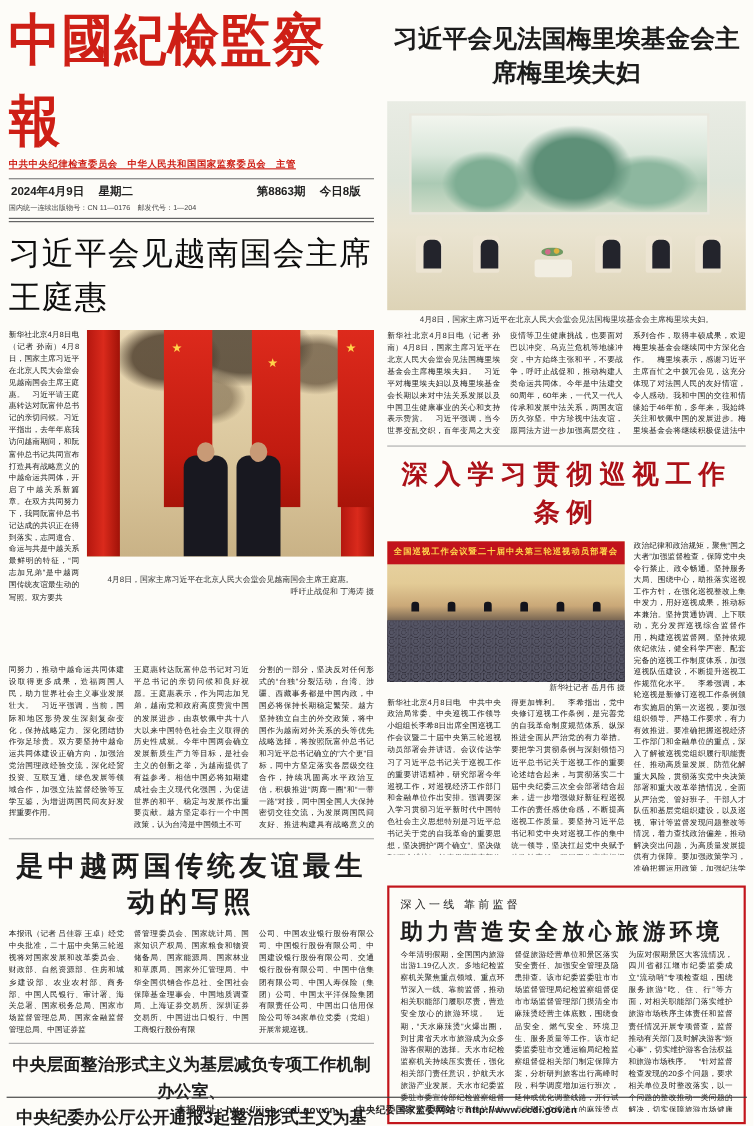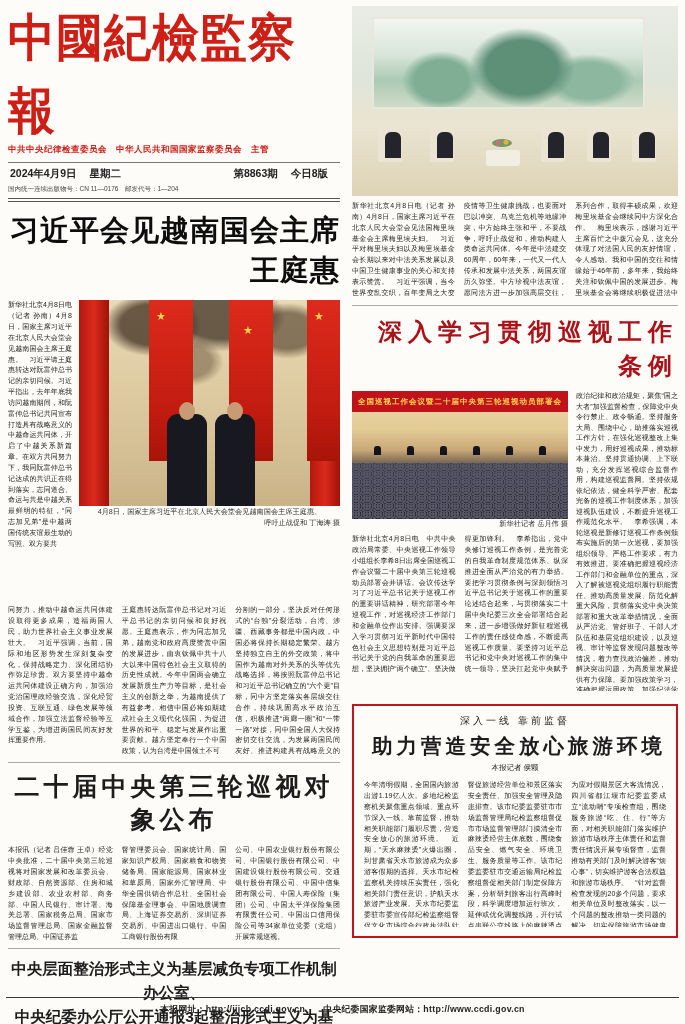--- a/index.html
+++ b/index.html
@@ -6,36 +6,36 @@
   html,body { background:#ffffff; }
   body { width:685px; height:1024px; font-family:"Liberation Sans", sans-serif; color:#1c1c1c; }
   .page { position:relative; width:685px; height:1024px; background:#fdfcf8; overflow:hidden; }
   .half { position:absolute; top:6px; }
   .left-half { left:8px; width:332px; }
   .right-half { left:352px; width:326px; }
 
   
   .masthead { text-align:left; }
   .mast-title { font-family:"Liberation Serif", serif; font-weight:bold; color:#ce1f16; font-size:47px; line-height:1.45; letter-spacing:1px; transform:scaleY(1.08); }
-  .sponsor { color:#ce1f16; font-size:8.5px; font-weight:bold; letter-spacing:.5px; margin-top:2px; }
+  .sponsor { color:#ce1f16; font-size:8.5px; font-weight:bold; letter-spacing:.5px; margin-top:2px;text-decoration:underline; }
   .dateline { display:flex; justify-content:space-between; border-top:1px solid #777; margin-top:6px; padding:4px 2px 2px; font-size:10.5px; font-weight:bold; color:#222; }
   .dateline .grp span { margin-right:10px; }
   .pubcode { font-size:6.5px; color:#444; padding:2px 0 4px; }
   .double-rule { height:4px; border-top:1px solid #555; border-bottom:1px solid #555; }
 
   
   .col { font-size:7px; line-height:1.55; text-align:justify; overflow:hidden; color:#222; }
   .cols { display:flex; gap:9px; }
   .cols .col { flex:1; }
   .caption { font-size:7.2px; line-height:1.45; color:#333; }
   .caption-credit { font-size:7.2px; text-align:right; color:#333; }
   .section-rule { border-top:1px solid #aaa; margin:7px 0; }
 
   
-  .vn-headline { font-size:29px; font-weight:bold; text-align:right; letter-spacing:1px; margin:9px 0 9px; color:#0d0d0d; }
+  .vn-headline { font-size:29px; font-weight:normal; text-align:left; letter-spacing:1px; margin:9px 0 9px; color:#0d0d0d; }
   .vn-body { display:flex; gap:7px; }
   .vn-intro { width:64px; height:298px; font-size:7px; line-height:1.55; text-align:justify; overflow:hidden; }
   .vn-right { flex:1; }
   .vn-cols { margin-top:7px; height:150px; }
 
   
   .photo-vn { position:relative; height:206px; overflow:hidden;
     background: linear-gradient(180deg,#ead9b6 0%,#e0ceA6 35%,#d6c196 70%,#c9b286 100%); }
   .photo-vn .mural { position:absolute; inset:0;
     background:
@@ -69,39 +69,39 @@
   .photo-fr .chair { position:absolute; bottom:18%; width:24px; height:34px; background:#ece4d2; border-radius:4px 4px 2px 2px; }
   .photo-fr .sitfig { position:absolute; bottom:20%; width:16px; height:26px; background:#23242c; border-radius:6px 6px 0 0; }
   .photo-fr .table { position:absolute; bottom:16%; width:34px; height:16px; background:#f2eee2; border-radius:3px; }
   .photo-fr .flowers { position:absolute; bottom:26%; width:20px; height:8px; border-radius:50%;
     background:radial-gradient(circle at 30% 50%, #d46a8a 0 2px, transparent 3px), radial-gradient(circle at 70% 40%, #e0b23c 0 2px, transparent 3px), #6f9a62; }
   .fr-cols { margin-top:5px; height:97px; }
 
   
   .lx { margin-top:9px; }
   .lx-kicker { color:#ab1118; font-size:11.5px; font-weight:bold; text-align:center; letter-spacing:.5px; }
-  .lx-h { color:#ab1118; font-size:24px; font-weight:bold; text-align:right; letter-spacing:6px; line-height:1.42; }
+  .lx-h { color:#ab1118; font-size:24px; font-weight:bold; text-align:center; letter-spacing:6px; line-height:1.42; }
   .lx-row { display:flex; gap:8px; margin-top:8px; }
   .lx-left { width:216px; }
   .lx-side { flex:1; height:300px; font-size:7px; line-height:1.5; text-align:justify; overflow:hidden; }
   .photo-conf { position:relative; height:128px; overflow:hidden; background:linear-gradient(180deg,#e8d3a2 0%,#e2c globalization 0) ; background:linear-gradient(180deg,#ead6a6 0%,#e3cb96 30%,#caa878 46%,#6b5b4c 58%,#35313b 74%,#282630 100%); }
   .conf-banner { position:absolute; top:0; left:0; right:0; height:21px; background:#c1121c; color:#ffd84d; font-size:7.5px; font-weight:bold; display:flex; align-items:center; justify-content:center; letter-spacing:1px; white-space:nowrap; overflow:hidden; }
   .rostrum { position:absolute; top:52px; left:4%; right:4%; height:12px; display:flex; justify-content:space-around; align-items:flex-end; }
   .rostrum i { width:7px; height:9px; background:#14141c; border-radius:3px 3px 0 0; }
   .audience { position:absolute; bottom:0; left:0; right:0; height:56px;
     background:
       repeating-radial-gradient(circle at 4px 3px, #555565 0 1.4px, transparent 2.4px) 0 0/11px 8px,
       linear-gradient(180deg,#3a3744,#23212b); }
   .lx-caption { margin-top:4px; }
   .lx-cols { margin-top:5px; height:142px; }
 
   
   .tour { border:2.5px solid #c2161c; margin-top:13px; padding:8px 10px 9px; background:#fdfcf8; }
-  .tour-kicker { font-size:10px; text-align:center; letter-spacing:3px; color:#222; }
-  .tour-h { font-size:20.5px; font-weight:bold; text-align:right; letter-spacing:4px; margin:4px 0 3px; }
+  .tour-kicker { font-size:10px; letter-spacing:3px; color:#222; }
+  .tour-h { font-size:20.5px; font-weight:bold; text-align:left; letter-spacing:4px; margin:4px 0 3px; }
   .tour-byline { font-size:7.5px; text-align:center; margin-bottom:7px; }
   .tour-cols { height:147px; }
 
   
   .footer-rule { position:absolute; left:6px; right:6px; top:997px; border-top:1.5px solid #3a3a3a; }
   .footer { position:absolute; left:0; right:0; top:1004px; text-align:center; font-size:8.8px; font-weight:bold; color:#222; letter-spacing:.3px; }
 </style>
 </head>
 <body>
 
@@ -142,35 +142,35 @@
               <span class="star" style="left:14px;top:24px;">★</span>
             </div>
             <div class="flagpanel" style="left:228px; width:34px;">
               <span class="star">★</span>
             </div>
             <div class="fig" style="left:88px;"></div>
             <div class="head" style="left:100px; bottom:86px;"></div>
             <div class="fig" style="left:136px;"></div>
             <div class="head" style="left:148px; bottom:86px;"></div>
           </div>
-          <div class="caption" style="text-align:center; margin-top:1px;">4月8日，国家主席习近平在北京人民大会堂会见越南国会主席王庭惠。</div>
+          <div class="caption" style="text-align:center; margin-top:16px;">4月8日，国家主席习近平在北京人民大会堂会见越南国会主席王庭惠。</div>
           <div class="caption-credit">呼吁止战促和 丁海涛 摄</div>
         </div>
       </div>
       <div class="cols vn-cols">
         <div class="col">同努力，推动中越命运共同体建设取得更多成果，造福两国人民，助力世界社会主义事业发展壮大。　习近平强调，当前，国际和地区形势发生深刻复杂变化，保持战略定力、深化团结协作弥足珍贵。双方要坚持中越命运共同体建设正确方向，加强治党治国理政经验交流，深化经贸投资、互联互通、绿色发展等领域合作，加强立法监督经验等互学互鉴，为增进两国民间友好发挥重要作用。</div>
         <div class="col">王庭惠转达阮富仲总书记对习近平总书记的亲切问候和良好祝愿。王庭惠表示，作为同志加兄弟，越南党和政府高度赞赏中国的发展进步，由衷钦佩中共十八大以来中国特色社会主义取得的历史性成就。今年中国两会确立发展新质生产力等目标，是社会主义的创新之举，为越南提供了有益参考。相信中国必将如期建成社会主义现代化强国，为促进世界的和平、稳定与发展作出重要贡献。越方坚定奉行一个中国政策，认为台湾是中国领土不可</div>
         <div class="col">分割的一部分，坚决反对任何形式的“台独”分裂活动，台湾、涉疆、西藏事务都是中国内政，中国必将保持长期稳定繁荣。越方坚持独立自主的外交政策，将中国作为越南对外关系的头等优先战略选择，将按照阮富仲总书记和习近平总书记确立的“六个更”目标，同中方坚定落实各层级交往合作，持续巩固高水平政治互信，积极推进“两廊一圈”和“一带一路”对接，同中国全国人大保持密切交往交流，为发展两国民间友好、推进构建具有战略意义的越中命运共同体发挥积极作用。　王毅、王东明等参加会见。</div>
       </div>
     </section>
 
     <div class="section-rule"></div>
 
     <section>
-      <h2 class="insp-headline">二十届中央第三轮巡视对象公布</h2>
+      <h2 class="insp-headline">是中越两国传统友谊最生动的写照</h2>
       <div class="cols insp-cols">
         <div class="col">本报讯（记者 吕佳蓉 王卓）经党中央批准，二十届中央第三轮巡视将对国家发展和改革委员会、财政部、自然资源部、住房和城乡建设部、农业农村部、商务部、中国人民银行、审计署、海关总署、国家税务总局、国家市场监督管理总局、国家金融监督管理总局、中国证券监</div>
         <div class="col">督管理委员会、国家统计局、国家知识产权局、国家粮食和物资储备局、国家能源局、国家林业和草原局、国家外汇管理局、中华全国供销合作总社、全国社会保障基金理事会、中国地质调查局、上海证券交易所、深圳证券交易所、中国进出口银行、中国工商银行股份有限</div>
         <div class="col">公司、中国农业银行股份有限公司、中国银行股份有限公司、中国建设银行股份有限公司、交通银行股份有限公司、中国中信集团有限公司、中国人寿保险（集团）公司、中国太平洋保险集团有限责任公司、中国出口信用保险公司等34家单位党委（党组）开展常规巡视。</div>
       </div>
     </section>
 
     <div class="section-rule"></div>
 
     <section>
@@ -178,35 +178,37 @@
         <div>中央层面整治形式主义为基层减负专项工作机制办公室、</div>
         <div>中央纪委办公厅公开通报3起整治形式主义为基层减负典型问题</div>
       </h3>
 
     </section>
   </div>
 
   <div class="half right-half">
 
     <section>
+      <h2 class="fr-headline">习近平会见法国梅里埃基金会主席梅里埃夫妇</h2>
       <div class="photo-fr">
         <div class="painting"></div>
         <div class="chair" style="left:8%;"></div>
         <div class="sitfig" style="left:10%;"></div>
         <div class="chair" style="left:24%;"></div>
         <div class="sitfig" style="left:26%;"></div>
         <div class="table" style="left:41%;"></div>
         <div class="flowers" style="left:43%;"></div>
         <div class="chair" style="left:58%;"></div>
         <div class="sitfig" style="left:60%;"></div>
         <div class="chair" style="left:72%;"></div>
         <div class="sitfig" style="left:74%;"></div>
         <div class="chair" style="left:86%;"></div>
         <div class="sitfig" style="left:88%;"></div>
       </div>
+      <div class="caption" style="text-align:center; margin-top:4px;">4月8日，国家主席习近平在北京人民大会堂会见法国梅里埃基金会主席梅里埃夫妇。</div>
       <div class="cols fr-cols">
         <div class="col">新华社北京4月8日电（记者 孙南）4月8日，国家主席习近平在北京人民大会堂会见法国梅里埃基金会主席梅里埃夫妇。　习近平对梅里埃夫妇以及梅里埃基金会长期以来对中法关系发展以及中国卫生健康事业的关心和支持表示赞赏。　习近平强调，当今世界变乱交织，百年变局之大变局加速演进，人类社会不仅要应对新冠</div>
         <div class="col">疫情等卫生健康挑战，也要面对巴以冲突、乌克兰危机等地缘冲突，中方始终主张和平，不要战争，呼吁止战促和，推动构建人类命运共同体。今年是中法建交60周年，60年来，一代又一代人传承和发展中法关系，两国友谊历久弥坚。中方珍视中法友谊，愿同法方进一步加强高层交往，密切交流合作，推动中法关系迈上更高水平。长期以来，中法在卫生健康领域开展了一</div>
         <div class="col">系列合作，取得丰硕成果，欢迎梅里埃基金会继续同中方深化合作。　梅里埃表示，感谢习近平主席百忙之中拨冗会见，这充分体现了对法国人民的友好情谊，令人感动。我和中国的交往和情缘始于46年前，多年来，我始终关注和钦佩中国的发展进步。梅里埃基金会将继续积极促进法中友好和卫生健康合作。　王毅参加会见。</div>
       </div>
     </section>
 
     <div class="section-rule"></div>
 
     <section class="lx">
@@ -231,21 +233,20 @@
             <div class="col">得更加锋利。　李希指出，党中央修订巡视工作条例，是完善党的自我革命制度规范体系、纵深推进全面从严治党的有力举措。要把学习贯彻条例与深刻领悟习近平总书记关于巡视工作的重要论述结合起来，与贯彻落实二十届中央纪委三次全会部署结合起来，进一步增强做好新征程巡视工作的责任感使命感，不断提高巡视工作质量。要坚持习近平总书记和党中央对巡视工作的集中统一领导，坚决扛起党中央赋予的政治责任，开展工作牢牢把握正确方向，坚持政治巡视定位，严明党的</div>
           </div>
         </div>
         <div class="lx-side">政治纪律和政治规矩，聚焦“国之大者”加强监督检查，保障党中央令行禁止、政令畅通。坚持服务大局、围绕中心，助推落实巡视工作方针，在强化巡视整改上集中发力，用好巡视成果，推动标本兼治。坚持贯通协调、上下联动，充分发挥巡视综合监督作用，构建巡视监督网。坚持依规依纪依法，健全科学严密、配套完备的巡视工作制度体系，加强巡视队伍建设，不断提升巡视工作规范化水平。　李希强调，本轮巡视是新修订巡视工作条例颁布实施后的第一次巡视，要加强组织领导、严格工作要求，有力有效推进。要准确把握巡视经济工作部门和金融单位的重点，深入了解被巡视党组织履行职能责任、推动高质量发展、防范化解重大风险，贯彻落实党中央决策部署和重大改革举措情况，全面从严治党、管好班子、干部人才队伍和基层党组织建设，以及巡视、审计等监督发现问题整改等情况，着力查找政治偏差，推动解决突出问题，为高质量发展提供有力保障。要加强政策学习，准确把握运用政策，加强纪法学习，严明纪律作风，以更高标准、更严要求做好各环节工作，高质量完成巡视任务。　中共中央政治局委员、中央巡视工作领导小组副组长李干杰宣布二十届中央第三轮巡视组长授权任职和任务分工决定。中共中央书记处书记、中央巡视工作领导小组副组长刘金国主持会议。</div>
       </div>
     </section>
 
     <section class="tour">
       <div class="tour-kicker">深入一线  靠前监督</div>
       <h2 class="tour-h">助力营造安全放心旅游环境</h2>
-      <div class="tour-byline">本报记者 侯颗</div>
       <div class="cols tour-cols">
         <div class="col">今年清明假期，全国国内旅游出游1.19亿人次。多地纪检监察机关聚焦重点领域、重点环节深入一线、靠前监督，推动相关职能部门履职尽责，营造安全放心的旅游环境。　近期，“天水麻辣烫”火爆出圈，到甘肃省天水市旅游成为众多游客假期的选择。天水市纪检监察机关持续压实责任，强化相关部门责任意识，护航天水旅游产业发展。天水市纪委监委驻市委宣传部纪检监察组督促文化市场综合行政执法队针对A级旅游景区、旅行社等重点区域和场所开展专项监督，</div>
         <div class="col">督促旅游经营单位和景区落实安全责任、加强安全管理及隐患排查。该市纪委监委驻市市场监督管理局纪检监察组督促市市场监督管理部门摸清全市麻辣烫经营主体底数，围绕食品安全、燃气安全、环境卫生、服务质量等工作。该市纪委监委驻市交通运输局纪检监察组督促相关部门制定保障方案，分析研判旅客出行高峰时段，科学调度增加运行班次，延伸或优化调整线路，开行试点串联公交线路上的麻辣烫点位和热门景点。</div>
         <div class="col">为应对假期景区大客流情况，四川省都江堰市纪委监委成立“流动哨”专项检查组，围绕服务旅游“吃、住、行”等方面，对相关职能部门落实维护旅游市场秩序主体责任和监督责任情况开展专项督查，监督推动有关部门及时解决游客“烦心事”，切实维护游客合法权益和旅游市场秩序。　“针对监督检查发现的20多个问题，要求相关单位及时整改落实，以一个问题的整改推动一类问题的解决，切实保障旅游市场健康发展。”（下转第二版）</div>
       </div>
     </section>
   </div>
 
   <div class="footer-rule"></div>
   <div class="footer">本报网址：http://jjjcb.ccdi.gov.cn　　中央纪委国家监委网站：http://www.ccdi.gov.cn</div>

